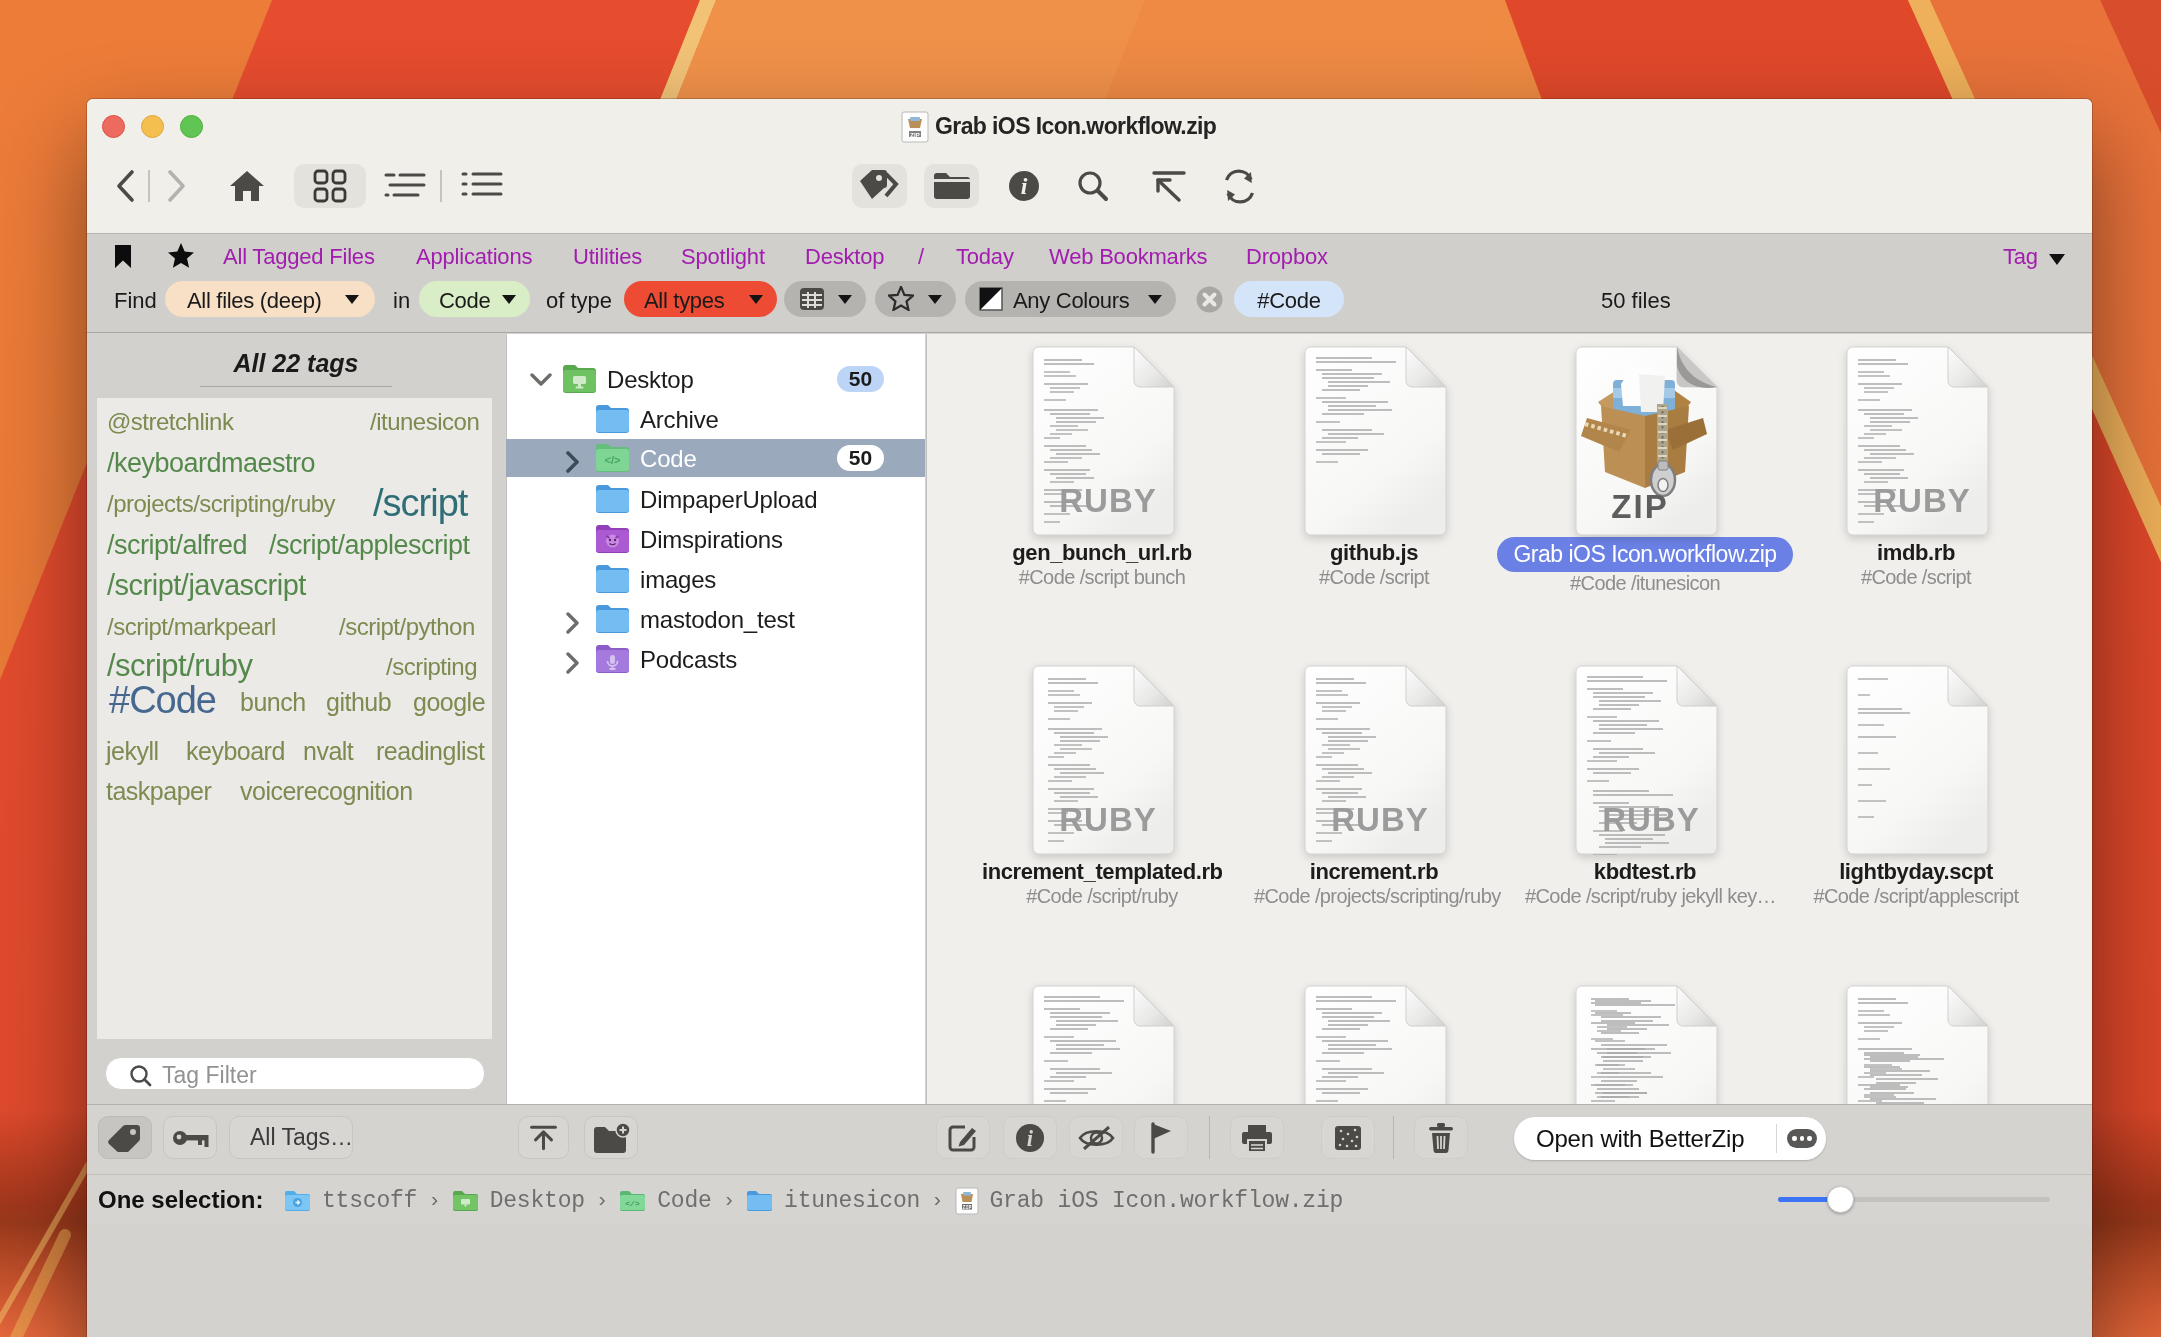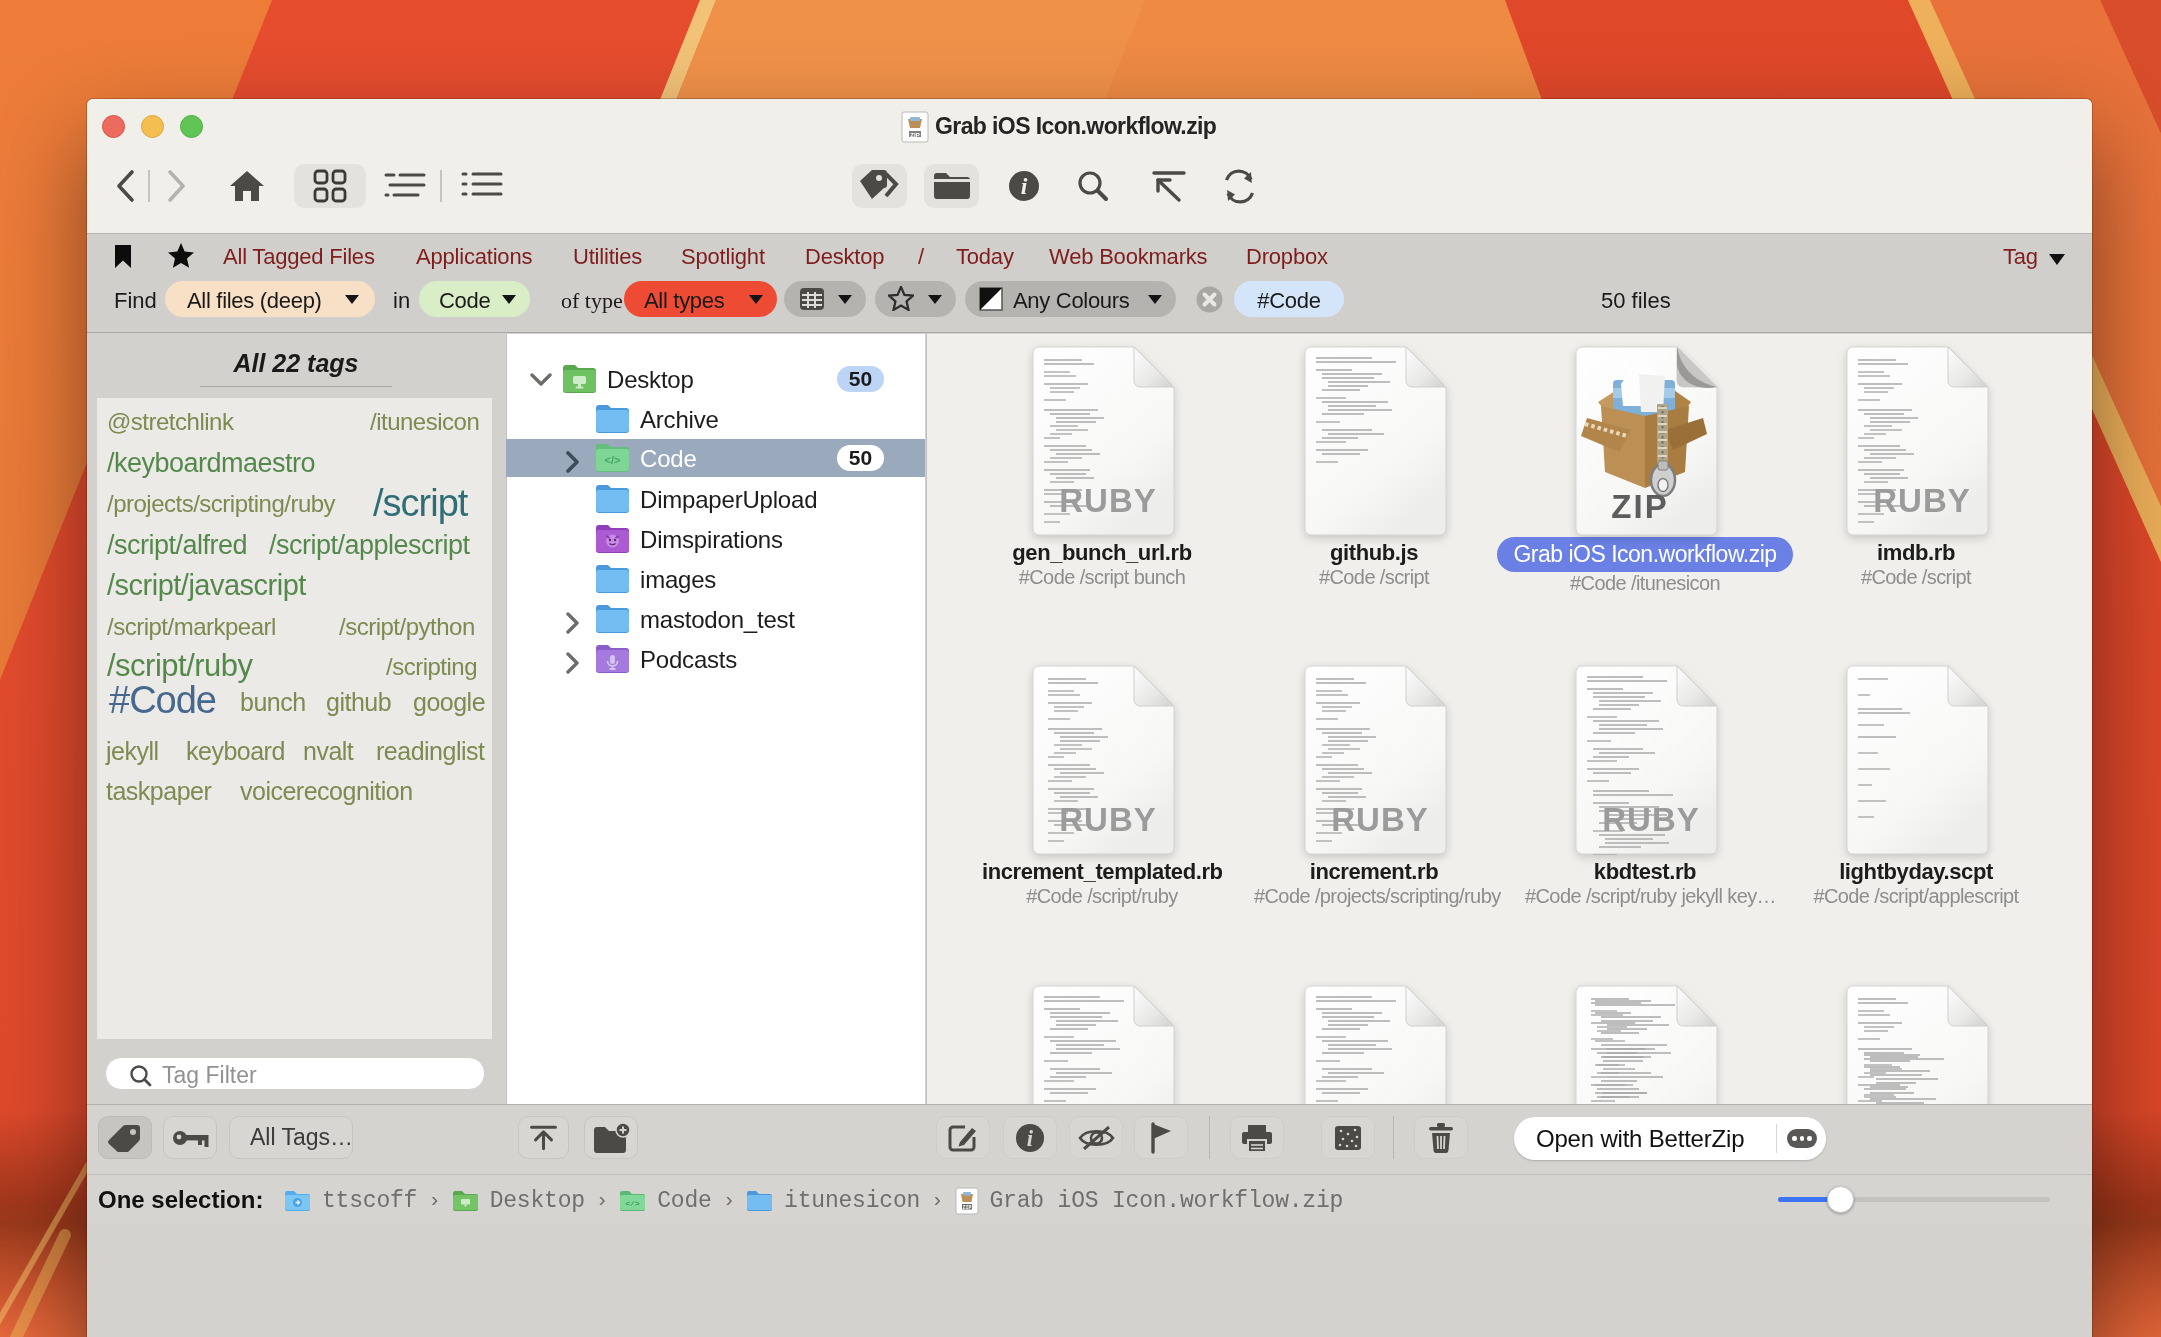--- a/index.html
+++ b/index.html
@@ -13,21 +13,21 @@
   
   #titlebar { position:absolute; left:0; top:0; width:2005px; height:134px; background:#f1efe9; }
   .tl { position:absolute; top:16px; width:23px; height:23px; border-radius:50%; }
   #title { position:absolute; top:14px; left:848px; font-size:23px; font-weight:bold; color:#242424; letter-spacing:-0.6px; }
   .tbtn-bg { position:absolute; top:65px; height:44px; border-radius:10px; background:#e4e2dd; }
   .icn { position:absolute; }
   #byname { position:absolute; left:452px; top:65px; width:292px; height:43px; border:1px solid #c9c6c1; border-radius:9px; background:#f5f3ed; }
   #byname span { position:absolute; left:18px; top:8px; font-size:24px; color:#3c3c3c; }
   
   #tabbar { position:absolute; left:0; top:134px; width:2005px; height:45px; background:#d1cfcc; border-top:1px solid #b7b5b2; }
-  #tabbar .t { position:absolute; top:10px; font-size:22px; color:#7f1d1d; letter-spacing:-0.2px; }
+  #tabbar .t { position:absolute; top:10px; font-size:22px; color:#a21caf; letter-spacing:-0.2px; }
   
   #findbar { position:absolute; left:0; top:179px; width:2005px; height:55px; background:#d1cfcc; border-bottom:1px solid #a9a7a4; }
   .pill { position:absolute; top:3px; height:36px; border-radius:18px; font-size:22px; color:#1a1a1a; letter-spacing:-0.3px; }
   .tri { display:inline-block; width:0; height:0; border-left:7px solid transparent; border-right:7px solid transparent; border-top:9px solid #141414; }
   #findbar .lbl { position:absolute; top:10px; font-size:22px; color:#1a1a1a; }
   
   #sidebar { position:absolute; left:0; top:235px; width:418px; height:869px; background:#d3d1ce; }
   #tree    { position:absolute; left:419px; top:235px; width:419px; height:869px; background:#ffffff; border-left:1px solid #c3c1be; }
   #grid    { position:absolute; left:839px; top:235px; width:1166px; height:869px; background:#f0efec; border-left:1px solid #c3c1be; }
   
@@ -221,21 +221,21 @@
     <span class="lbl" style="left:27px;">Find</span>
     <div class="pill" style="left:78px; width:210px; background:#f8e0c6;">
         <span style="position:absolute; left:22px; top:7px;">All files (deep)</span>
         <span class="tri" style="position:absolute; right:16px; top:14px;"></span>
       </div>
     <span class="lbl" style="left:306px;">in</span>
     <div class="pill" style="left:332px; width:111px; background:#d9eec6;">
         <span style="position:absolute; left:20px; top:7px;">Code</span>
         <span class="tri" style="position:absolute; right:14px; top:14px;"></span>
       </div>
-    <span class="lbl" style="left:474px;font-family:Liberation Serif, serif;">of type</span>
+    <span class="lbl" style="left:459px;">of type</span>
     <div class="pill" style="left:537px; width:153px; background:#ee4b35;">
         <span style="position:absolute; left:20px; top:7px;">All types</span>
         <span class="tri" style="position:absolute; right:14px; top:14px;"></span>
       </div>
     <div class="pill" style="left:697px; width:82px; background:#b5b3b0;">
       <svg style="position:absolute; left:16px; top:7px;" width="24" height="22" viewBox="0 0 24 22">
           <rect x="0" y="0" width="24" height="22" rx="4" fill="#4c4a47"></rect>
           <g stroke="#dddcd9" stroke-width="2">
             <line x1="2" y1="7" x2="22" y2="7"></line>
             <line x1="2" y1="12" x2="22" y2="12"></line>

